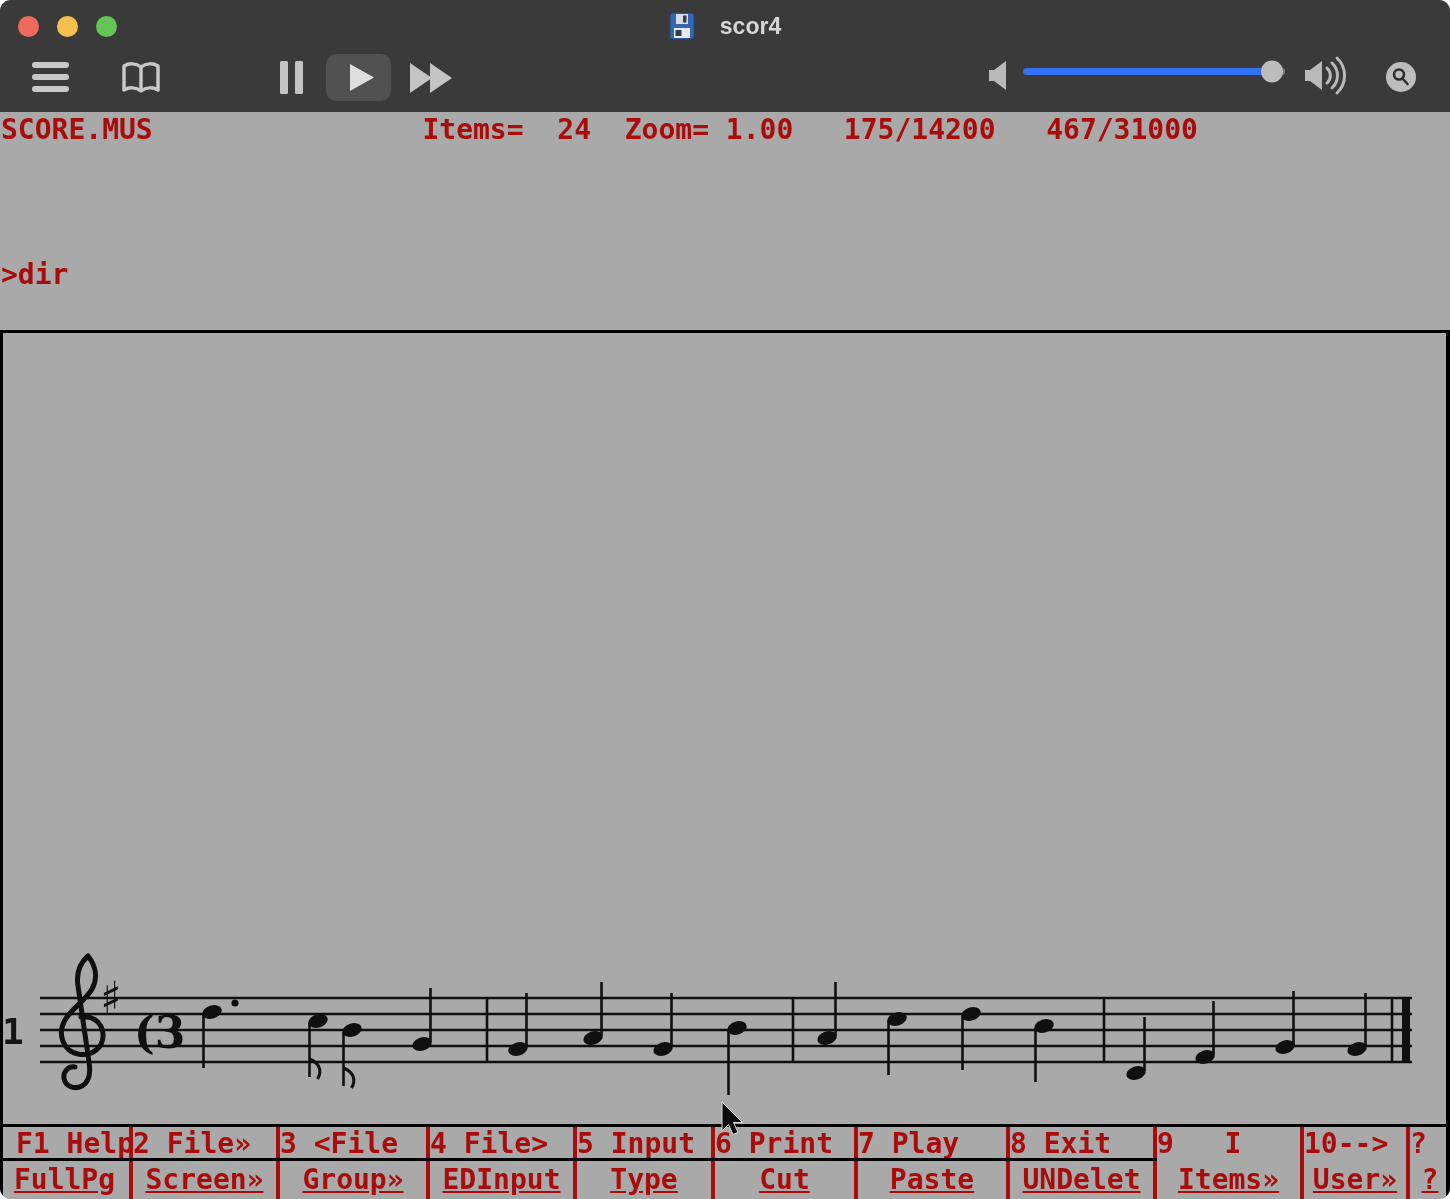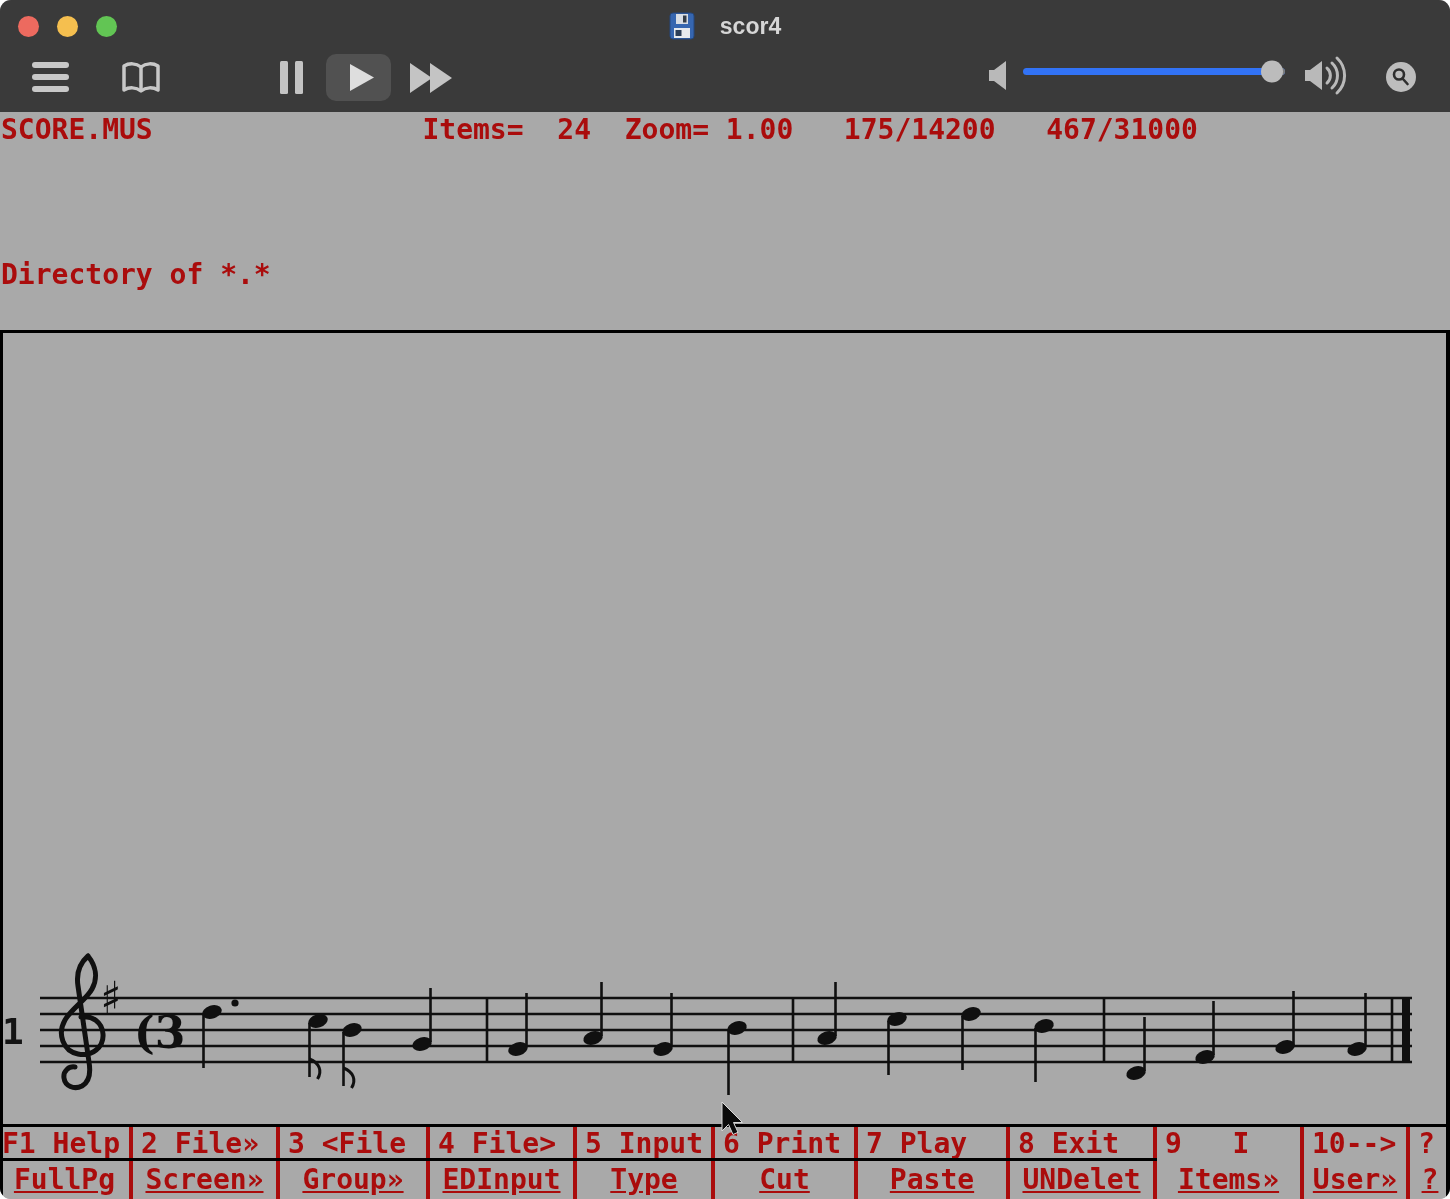--- a/index.html
+++ b/index.html
@@ -20,22 +20,22 @@
   .statusline{position:absolute;top:2px;left:1px;line-height:32px;}
   .console{position:absolute;top:73px;left:1px;line-height:36px;}
   .frame{position:absolute;left:0;top:218px;width:1450px;height:869px;box-sizing:border-box;
          border-top:3px solid #000;border-left:3px solid #000;border-right:4px solid #000;
          pointer-events:none;z-index:3;}
   
   .fmenu{position:absolute;left:0;top:1012px;width:1450px;height:75px;box-sizing:border-box;
          border-top:3px solid #000;display:flex;z-index:1;}
   .fcol{box-sizing:border-box;border-right:4px solid #aa0c0c;height:72px;}
   .fcol.last{border-right:none;}
-  .fr1{height:33px;display:flex;align-items:center;padding-left:8px;white-space:pre;}
-  .fcol.first .fr1{padding-left:2px;}
+  .fr1{height:33px;display:flex;align-items:center;white-space:pre;}
+  .fcol.first .fr1{padding-left:16px;}
   .fr2{height:39px;display:flex;align-items:center;justify-content:center;white-space:pre;text-decoration:underline;}
   .rowline{position:absolute;left:0;top:1046px;width:1157px;height:3px;background:#000;z-index:2;}
   .overlay{position:absolute;top:0;left:0;z-index:4;pointer-events:none;}
 </style>
 </head>
 <body>
 
 <div class="window">
 
   <div class="chrome">
@@ -92,21 +92,21 @@
         <circle cx="1401" cy="77" r="15" fill="#bdbdbd"></circle>
         <circle cx="1399" cy="74.5" r="5" fill="none" stroke="#2e2e2e" stroke-width="2.6"></circle>
         <line x1="1402.5" y1="78.5" x2="1407.5" y2="84" stroke="#2e2e2e" stroke-width="2.6" stroke-linecap="round"></line>
       </g>
     </svg>
   </div>
 
   <div class="dos">
     <div class="statusline">SCORE.MUS                Items=  24  Zoom= 1.00   175/14200   467/31000</div>
     <div class="console">
-      <div>Directory of *.*</div>
+      <div>&gt;dir</div>
     </div>
 
     <div class="frame"></div>
 
     <div class="fmenu" id="fmenu"><div class="fcol first" style="width: 133px;"><div class="fr1">F1 Help</div><div class="fr2">FullPg</div></div><div class="fcol" style="width: 147px;"><div class="fr1">2 File»</div><div class="fr2">Screen»</div></div><div class="fcol" style="width: 150px;"><div class="fr1">3 &lt;File</div><div class="fr2">Group»</div></div><div class="fcol" style="width: 147px;"><div class="fr1">4 File&gt;</div><div class="fr2">EDInput</div></div><div class="fcol" style="width: 138px;"><div class="fr1">5 Input</div><div class="fr2">Type</div></div><div class="fcol" style="width: 143px;"><div class="fr1">6 Print</div><div class="fr2">Cut</div></div><div class="fcol" style="width: 152px;"><div class="fr1">7 Play</div><div class="fr2">Paste</div></div><div class="fcol" style="width: 147px;"><div class="fr1">8 Exit</div><div class="fr2">UNDelet</div></div><div class="fcol" style="width: 147px;"><div class="fr1">9   I</div><div class="fr2">Items»</div></div><div class="fcol" style="width: 106px;"><div class="fr1">10--&gt;</div><div class="fr2">User»</div></div><div class="fcol last" style="width: 40px;"><div class="fr1">?</div><div class="fr2">?</div></div></div>
     <div class="rowline"></div>
   </div>
 
   <svg class="overlay" id="score-svg" width="1450" height="1199" viewBox="0 0 1450 1199">
       <line x1="40" y1="998" x2="1412" y2="998" stroke="#101010" stroke-width="2.4"></line>

